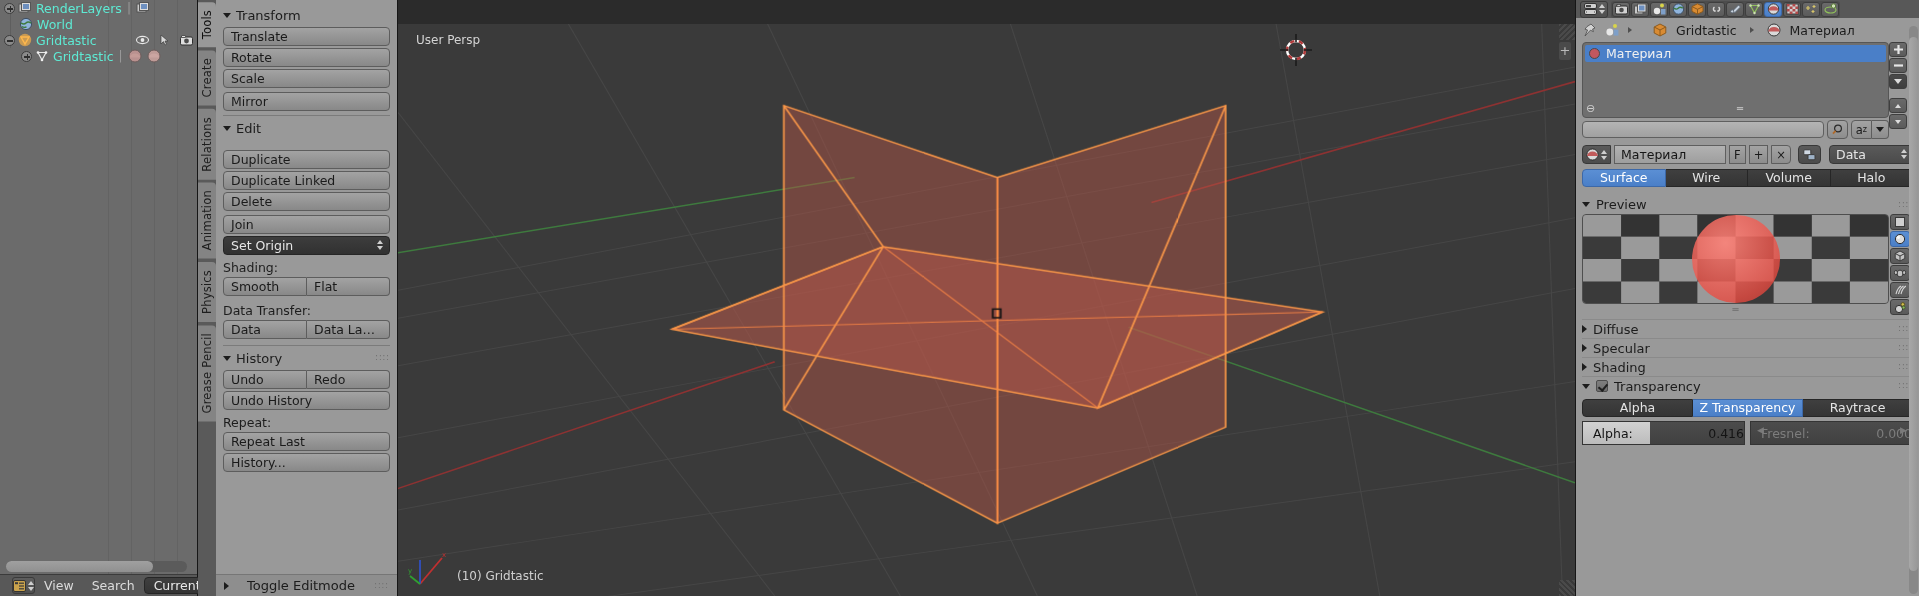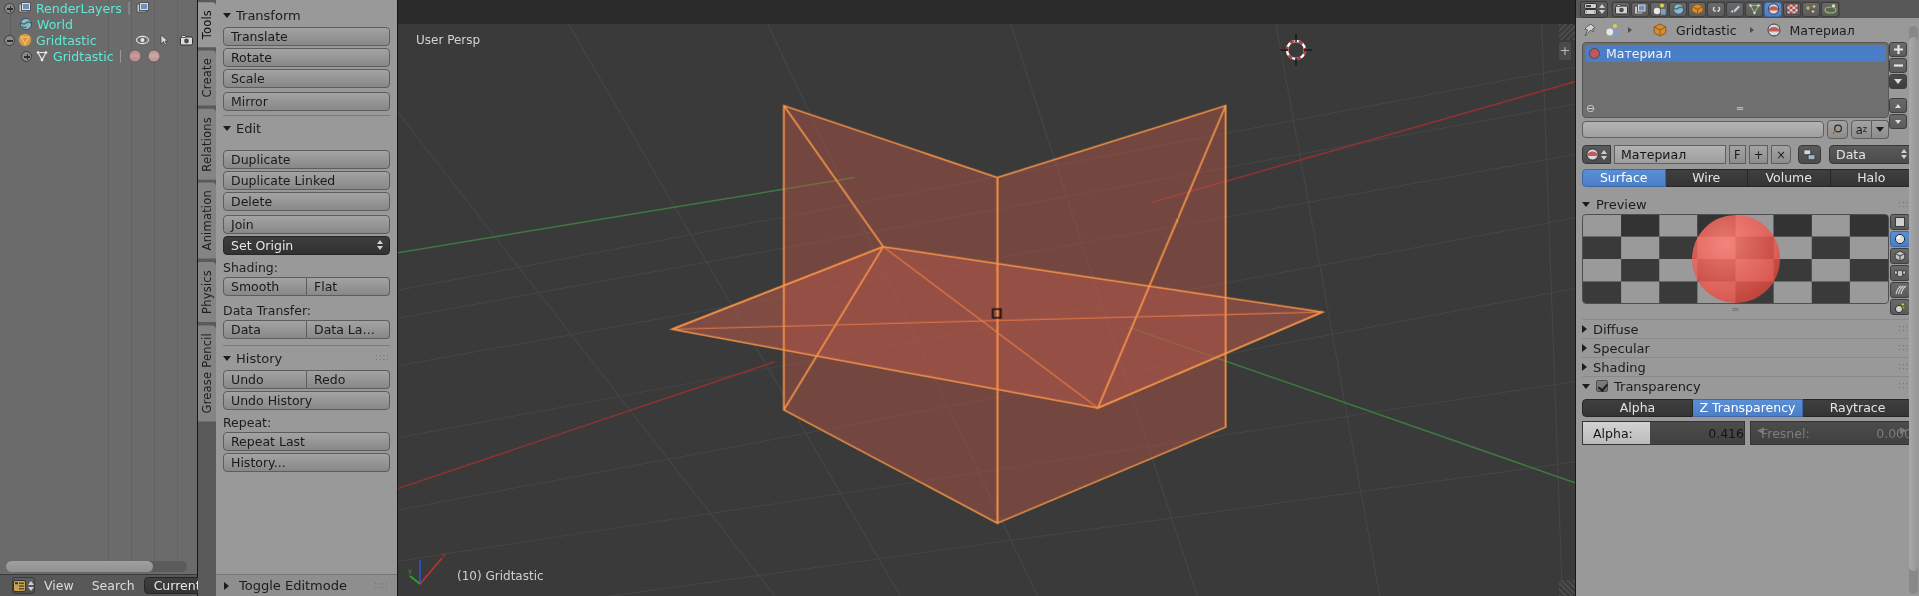--- a/index.html
+++ b/index.html
@@ -109,21 +109,21 @@
   .ts-body .btn{ margin-bottom:2px; }
   .ts-sub{ color:#1d1d1d; font-size:12.5px; margin:5px 0 2px;}
   .dd{ position:relative; }
   .dd .arrows{ position:absolute; right:5px; top:3px; }
   .arrows{ display:flex; flex-direction:column; gap:2px; align-items:center;}
   .arrows .u{width:0;height:0;border-left:3.5px solid transparent;border-right:3.5px solid transparent;border-bottom:4px solid #cfcfcf;}
   .arrows .d{width:0;height:0;border-left:3.5px solid transparent;border-right:3.5px solid transparent;border-top:4px solid #cfcfcf;}
   .ts-bottom{
     position:absolute; left:18px; right:0; bottom:0; height:22px;
     background:#8e8e8e; border-top:1px solid #767676;
-    display:flex; align-items:center; padding:0 8px; gap:10px;
+    display:flex; align-items:center; padding:0 8px; gap:18px;
   }
 
   
   .viewport{ flex:1; position:relative; background:#3a3a3a; overflow:hidden;margin-top:24px;}
   .vp-hdr{ position:absolute; top:0; left:0; right:0; height:1px; background:#232323;}
   .vp-label{ position:absolute; left:18px; top:9px; font-size:12px; color:#d4d4d4; }
   .vp-obj{ position:absolute; left:59px; bottom:13px; font-size:12px; color:#d0d0d0; }
   .vp-plus{
     position:absolute; right:4px; top:18px; width:12px;height:18px;
     background:#4a4a4a; color:#b9b9b9; font-size:13px; line-height:18px; text-align:center;

